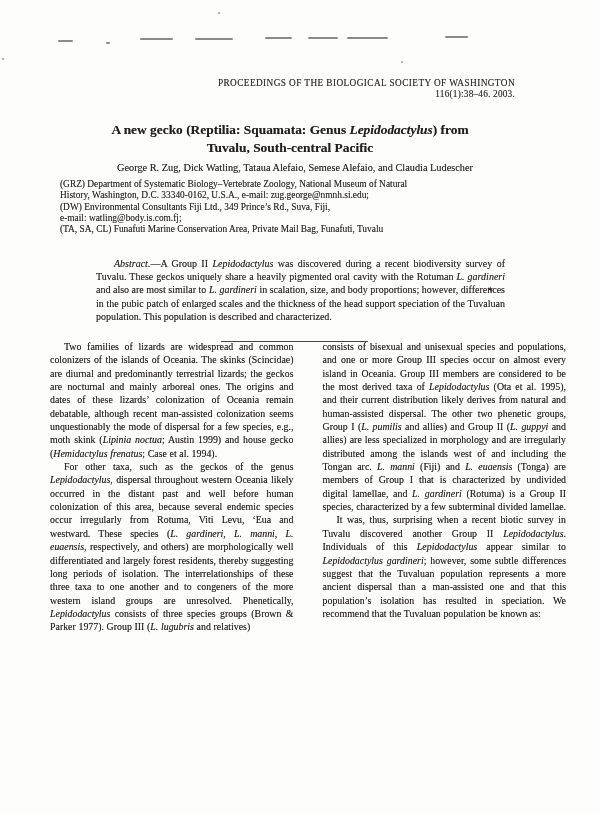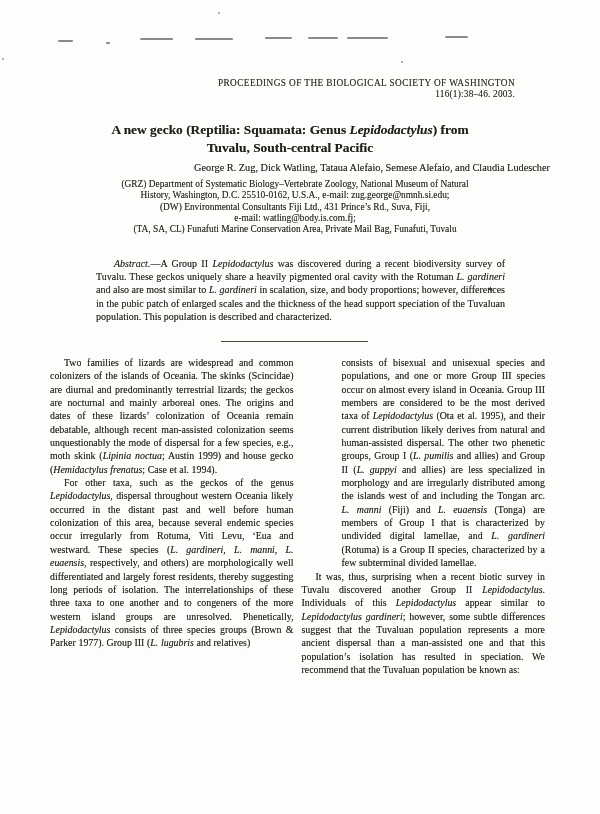--- a/index.html
+++ b/index.html
@@ -39,53 +39,53 @@
   .header .journal{letter-spacing:0.4px;}
   
   .title{
     position:absolute;top:121px;left:60px;right:80px;
     text-align:center;font-weight:bold;font-size:13.4px;
     line-height:17.5px;color:#211f1c;
   }
   
   .authors{
     position:absolute;top:162px;left:40px;right:50px;
-    text-align:right;font-size:10.3px;color:#2a2724;
+    text-align:center;font-size:10.3px;color:#2a2724;
   }
   
   .affiliations{
     position:absolute;top:179px;left:60px;right:70px;
-    text-align:center;font-size:9.4px;line-height:11.3px;
+    text-align:left;font-size:9.4px;line-height:11.3px;
     color:#2e2b27;
     font-family:Liberation Serif, serif;
   }
   
   .abstract{
     position:absolute;top:249px;left:88px;right:87px;
     text-align:justify;font-size:10px;line-height:13.2px;
     color:#2a2724;
   }
   .abstract p{margin:8px;text-indent:18px;}
   
   .divider{
     position:absolute;top:341px;left:221px;width:147px;height:1.4px;
     background:#4a4743;filter:blur(0.2px);
   }
   
   .columns{
-    position:absolute;top:356px;left:50px;right:50px;
-    display:flex;gap:8px;
+    position:absolute;top:340px;left:50px;right:50px;
+    display:flex;gap:29px;
   }
   .col{
     width:243.5px;flex:0 0 243.5px;
     text-align:justify;font-size:9.9px;line-height:13.35px;
     color:#272420;word-spacing:0.2px;
   }
   .col p{margin:0;text-indent:14px;}
-  .col p.no-indent{text-indent:0;margin-left:40px;}
+  .col p.no-indent{text-indent:0;}
   i{font-style:italic;}
 </style>
 </head>
 <body>
 
 <div class="page">
 
   <div class="scan-dash" style="left:58px;top:40px;width:15px;"></div>
   <div class="scan-dash" style="left:106px;top:42px;width:4px;"></div>
   <div class="scan-dash" style="left:140px;top:38px;width:33px;"></div>
@@ -106,22 +106,22 @@
 
   <div class="title">
     <div>A new gecko (Reptilia: Squamata: Genus <i>Lepidodactylus</i>) from</div>
     <div>Tuvalu, South-central Pacific</div>
   </div>
 
   <div class="authors">George R. Zug, Dick Watling, Tataua Alefaio, Semese Alefaio, and Claudia Ludescher</div>
 
   <div class="affiliations">
     <div>(GRZ) Department of Systematic Biology–Vertebrate Zoology, National Museum of Natural</div>
-    <div>History, Washington, D.C. 25510-0162, U.S.A., e-mail: zug.george@nmnh.si.edu;</div>
-    <div>(DW) Environmental Consultants Fiji Ltd., 431 Prince’s Rd., Suva, Fiji,</div>
+    <div>History, Washington, D.C. 33340-0162, U.S.A., e-mail: zug.george@nmnh.si.edu;</div>
+    <div>(DW) Environmental Consultants Fiji Ltd., 349 Prince’s Rd., Suva, Fiji,</div>
     <div>e-mail: watling@body.is.com.fj;</div>
     <div>(TA, SA, CL) Funafuti Marine Conservation Area, Private Mail Bag, Funafuti, Tuvalu</div>
   </div>
 
   <div class="abstract">
     <p><i>Abstract.</i>—A Group II <i>Lepidodactylus</i> was discovered during a recent biodiversity survey of Tuvalu. These geckos uniquely share a heavily pigmented oral cavity with the Rotuman <i>L. gardineri</i> and also are most similar to <i>L. gardineri</i> in scalation, size, and body proportions; however, differences in the pubic patch of enlarged scales and the thickness of the head support speciation of the Tuvaluan population. This population is described and characterized.</p>
   </div>
 
   <div class="divider"></div>
 

